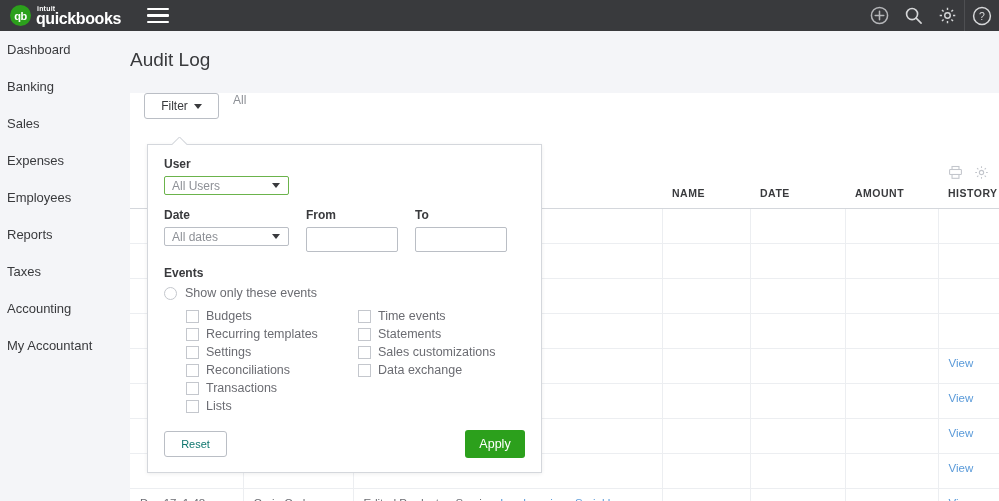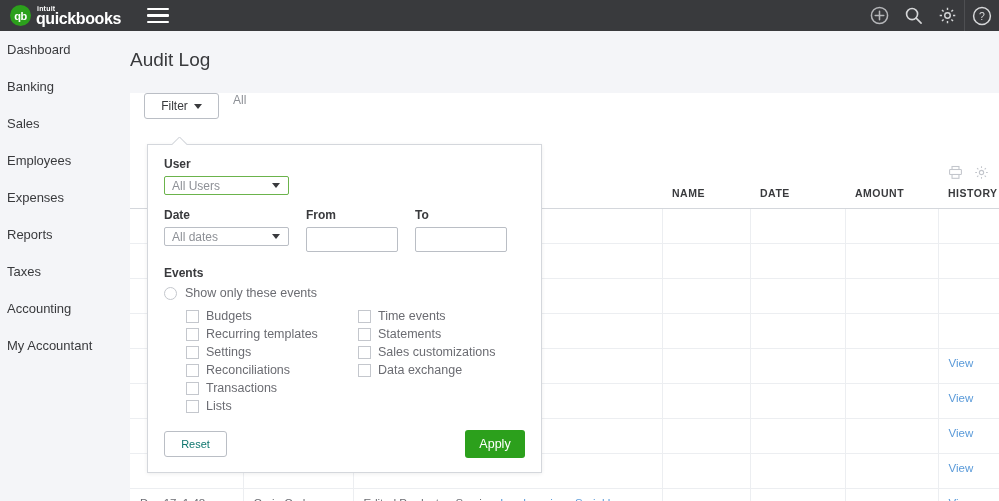--- a/index.html
+++ b/index.html
@@ -309,24 +309,24 @@
   <div class="side-item">
       <span>Dashboard</span>
     </div>
   <div class="side-item">
       <span>Banking</span>
     </div>
   <div class="side-item">
       <span>Sales</span>
     </div>
   <div class="side-item">
+      <span>Expenses</span>
+    </div>
+  <div class="side-item">
       <span>Employees</span>
-    </div>
-  <div class="side-item">
-      <span>Expenses</span>
     </div>
   <div class="side-item">
       <span>Reports</span>
     </div>
   <div class="side-item">
       <span>Taxes</span>
     </div>
   <div class="side-item">
       <span>Accounting</span>
     </div>

